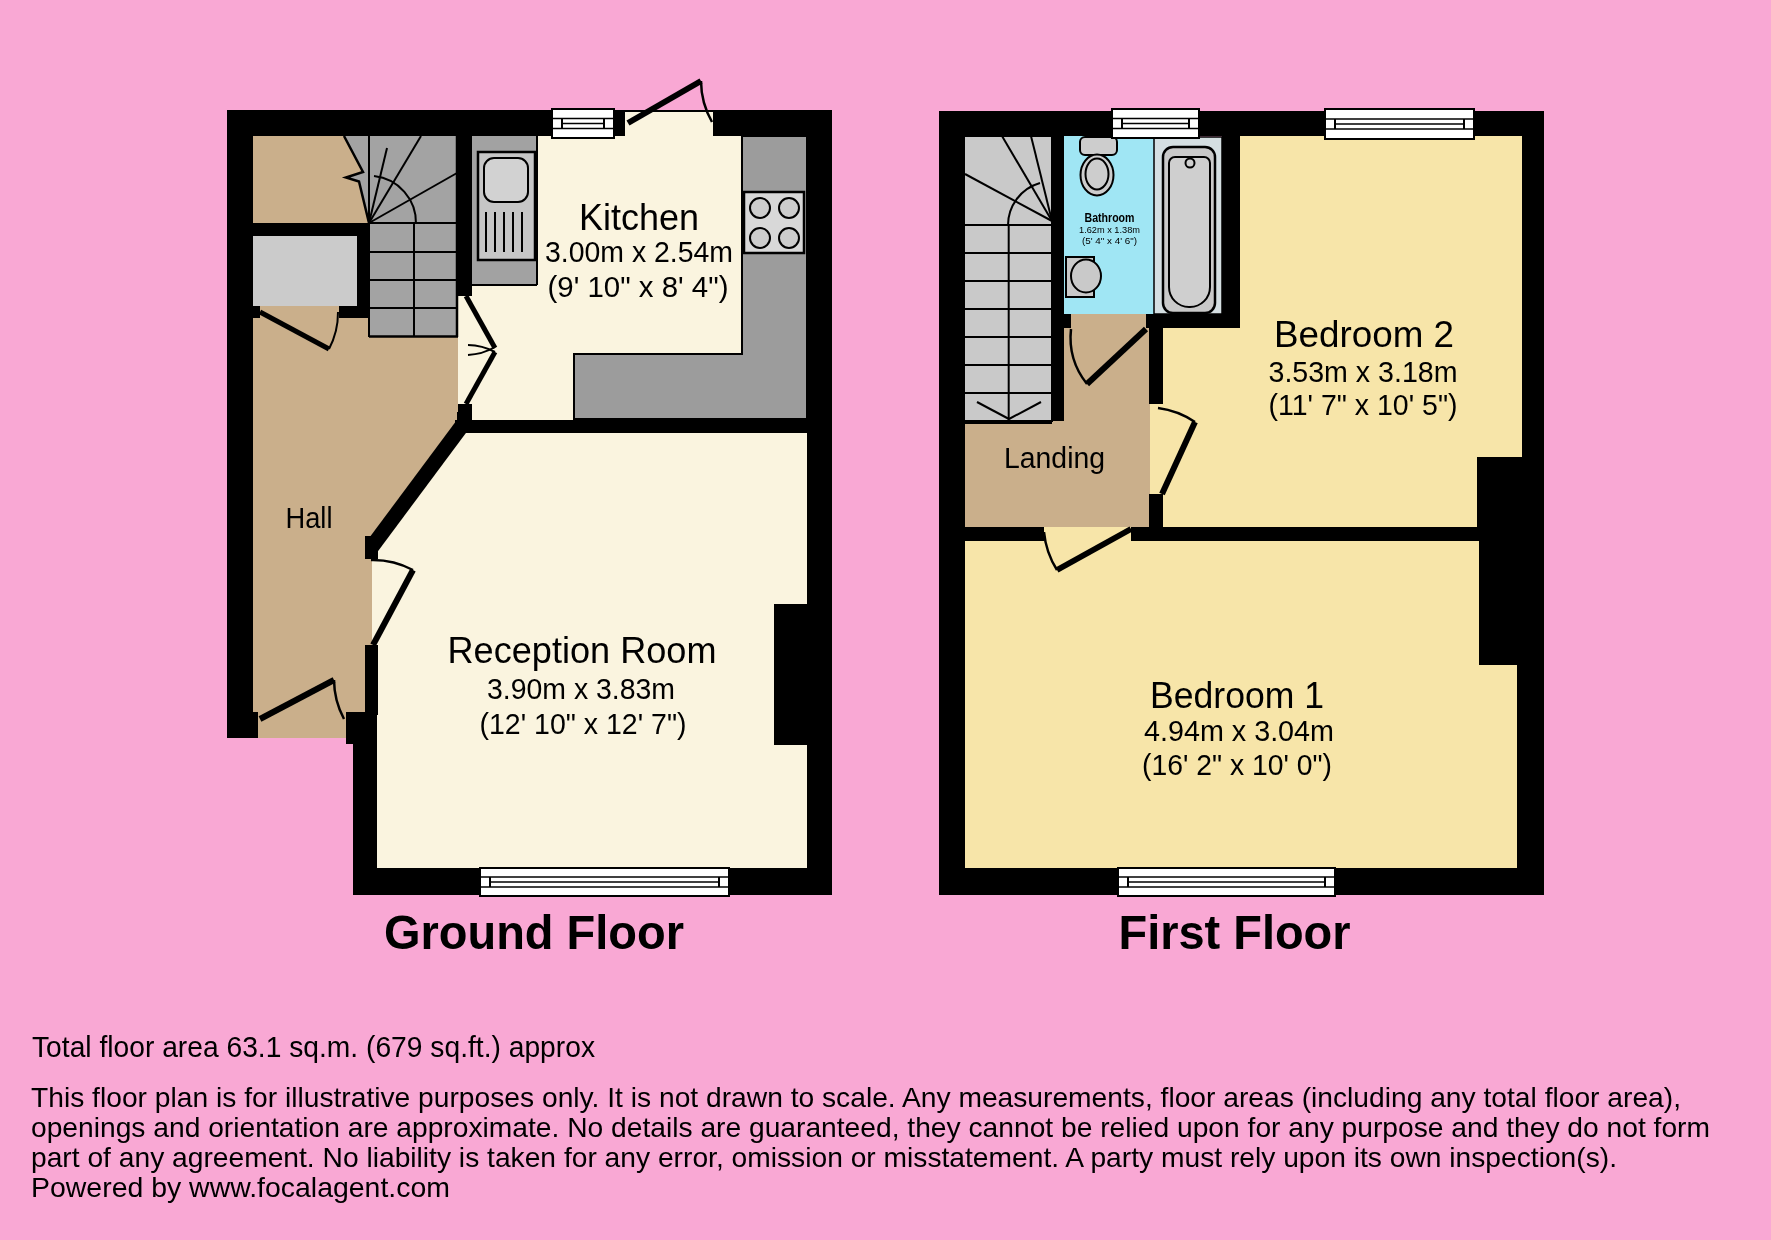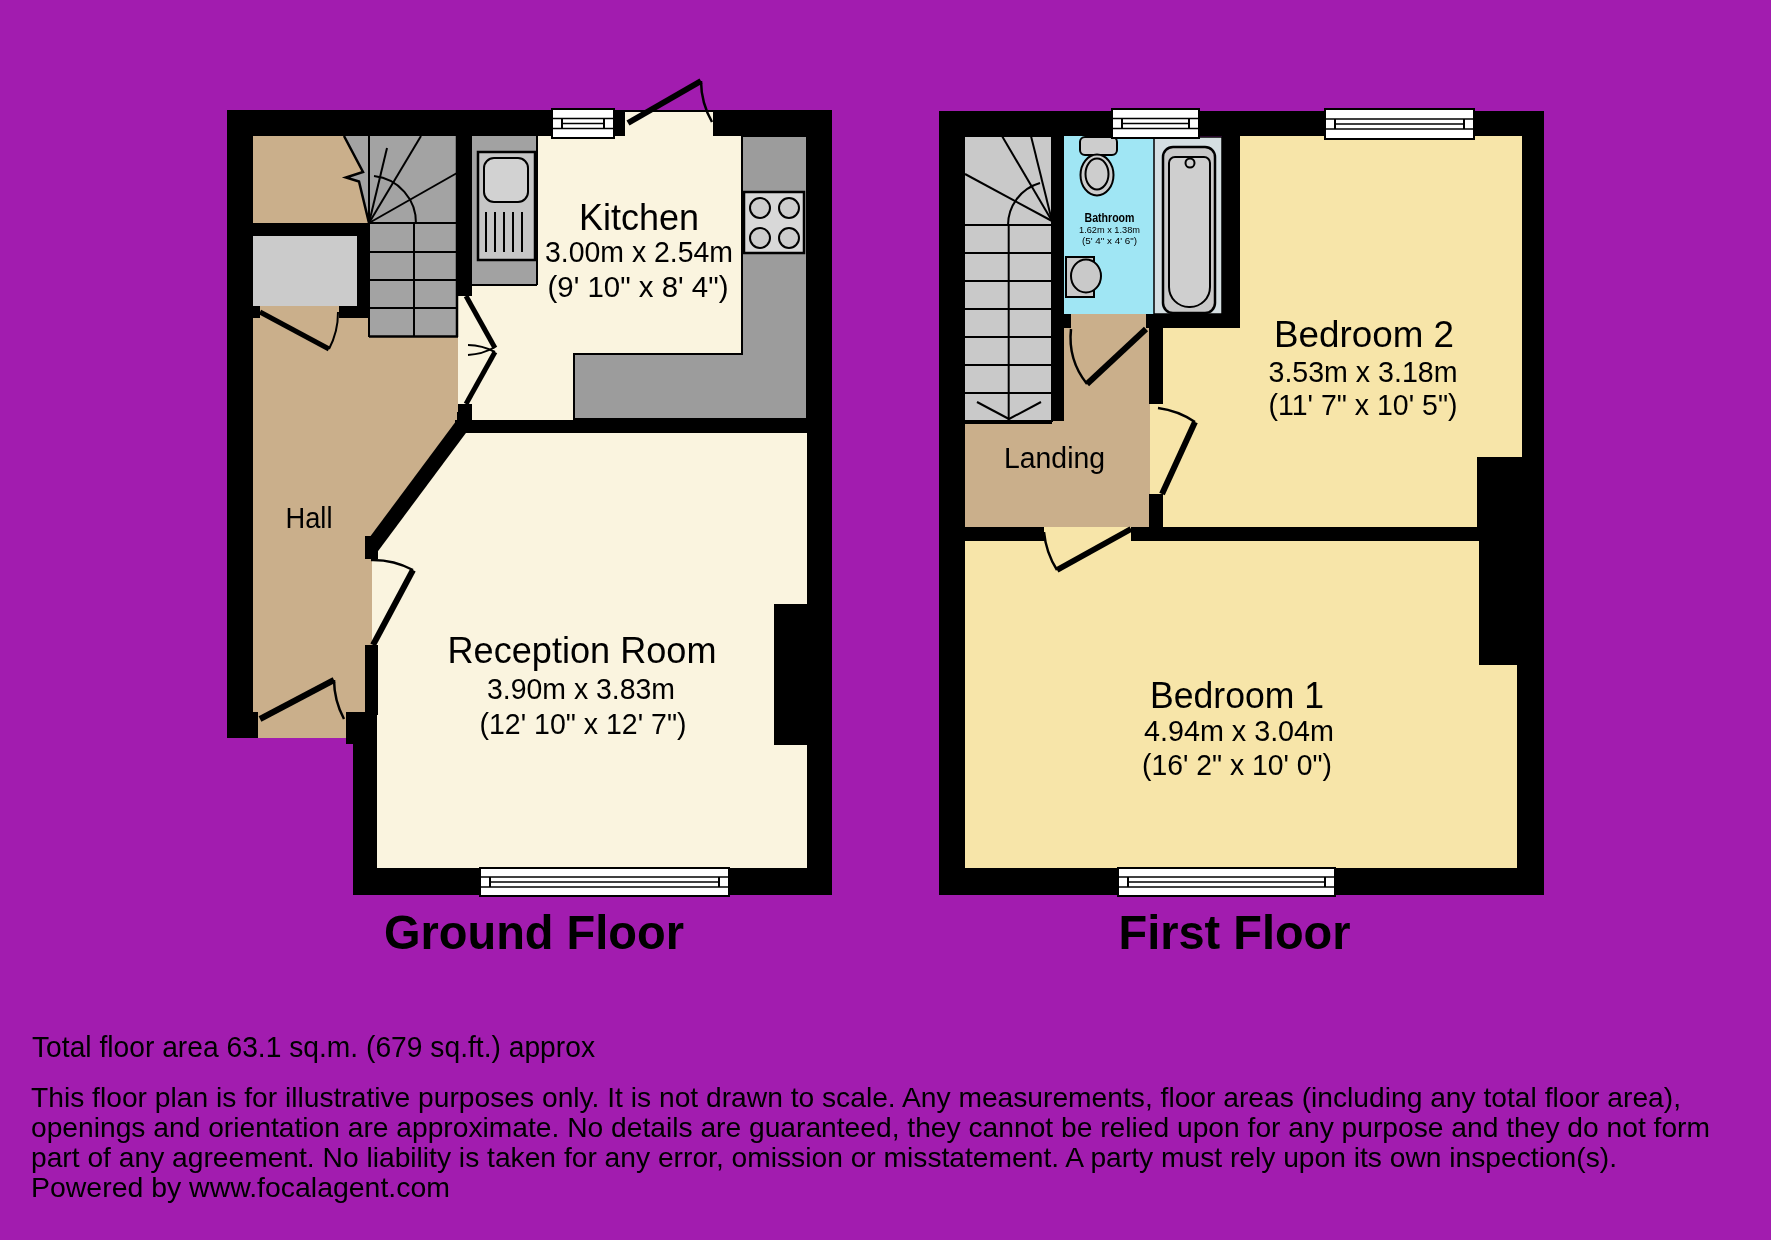--- a/index.html
+++ b/index.html
@@ -1,16 +1,16 @@
 <!DOCTYPE html>
 <html><head>
 <meta charset="utf-8">
 <style>
   html,body{margin:0;padding:0;background:#fff;}
-  .page{position:relative;width:1771px;height:1240px;background:#a21caf;overflow:hidden;
+  .page{position:relative;width:1771px;height:1240px;background:#f9a8d4;overflow:hidden;
         font-family:"Liberation Sans", sans-serif;}
   svg text{font-family:"Liberation Sans", sans-serif;fill:#000;}
 </style>
 </head>
 <body>
 <div class="page">
 <svg width="1771" height="1240" viewBox="0 0 1771 1240">
 
 <path d="M227,110 H832 V895 H353 V738 H227 Z M253,136 V712 H377 V868 H807 V136 Z" fill="#000" fill-rule="evenodd"></path>
 

